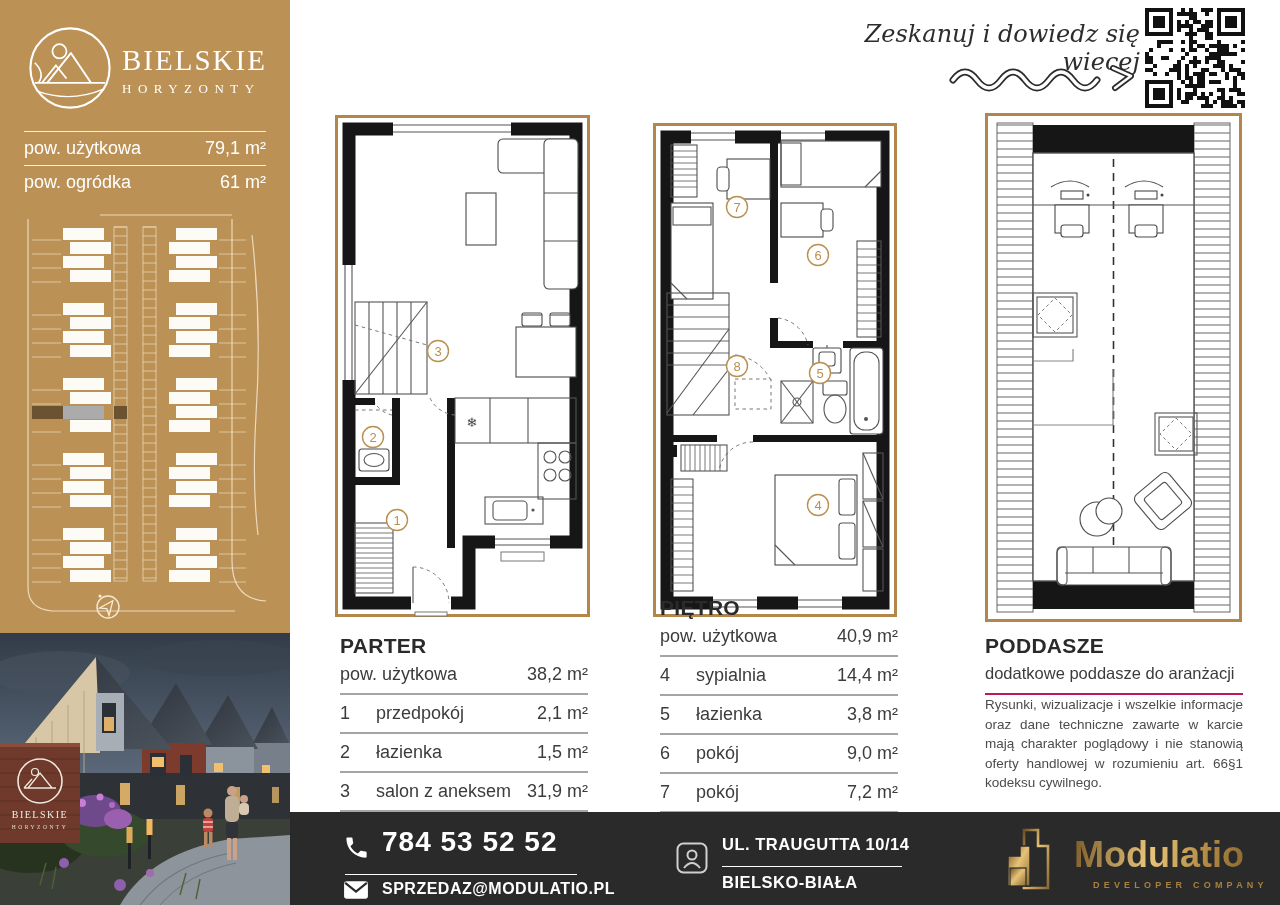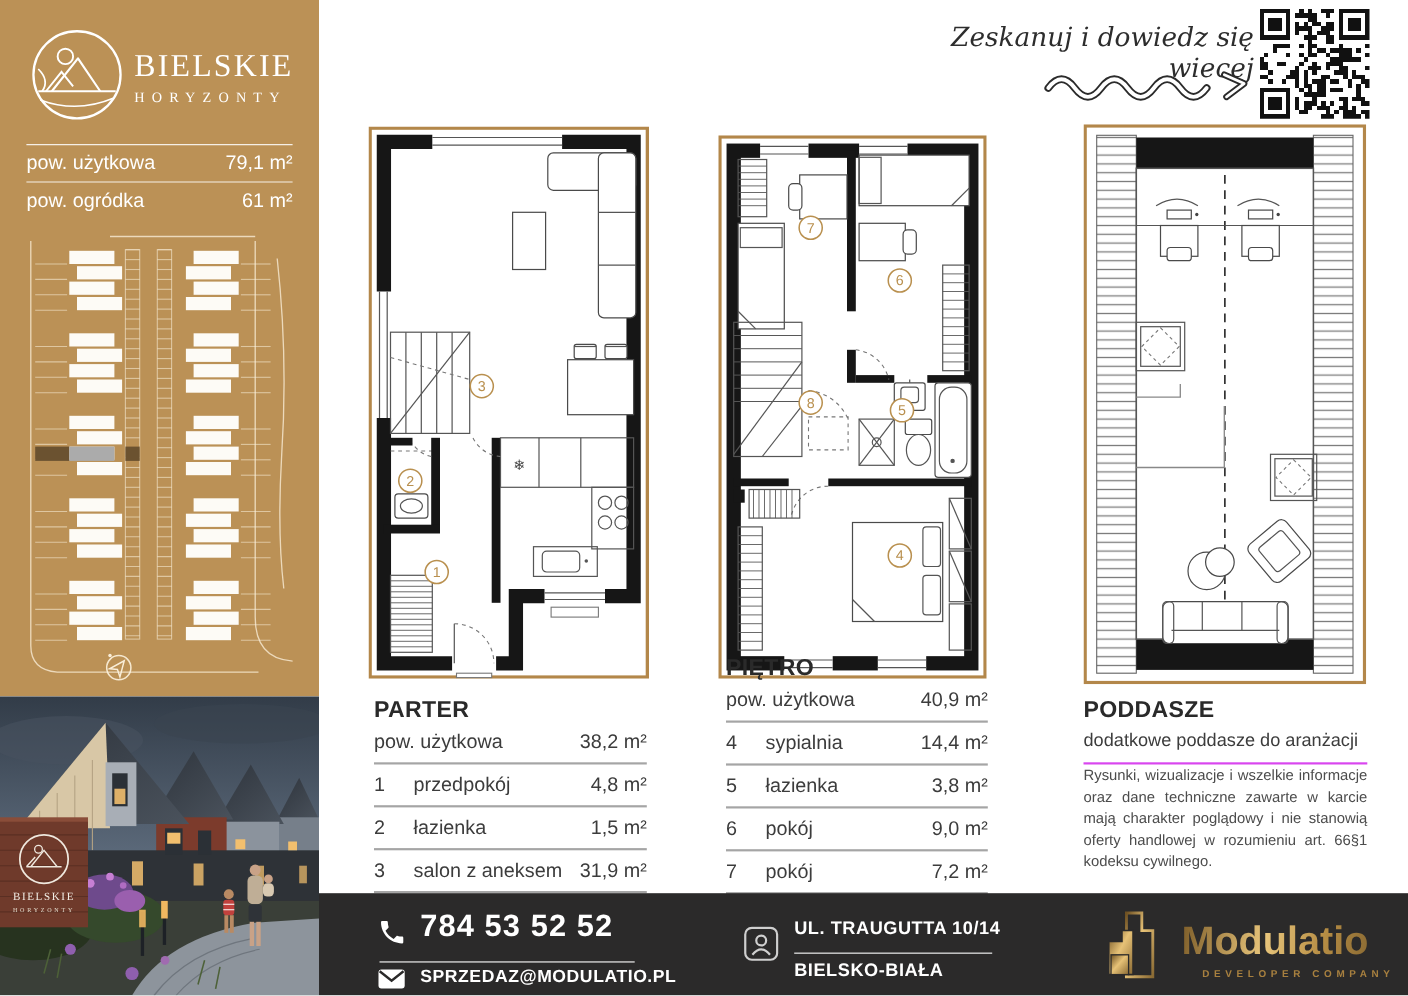--- a/index.html
+++ b/index.html
@@ -36,21 +36,21 @@
   
   .floor-table{position:absolute;}
   .ft-title{font-weight:bold;font-size:21px;color:#2a2a2a;letter-spacing:.3px;}
   .ft-area{display:flex;justify-content:space-between;font-size:18px;padding:6px 0 8px 0;
            border-bottom:2px solid #a5a5a5;}
   .ft-row{display:flex;font-size:18px;padding:8px 0;border-bottom:2px solid #a5a5a5;}
   .ft-row .no{width:36px;flex:none;}
   .ft-row .nm{flex:1;}
   .ft-row .ar{flex:none;}
   .poddasze-sub{font-size:16.5px;color:#3c3c3c;margin-top:6px;padding-bottom:10px;
-                border-bottom:2px solid #d946ef;}
+                border-bottom:2px solid #be185d;}
   .disclaimer{font-size:13.5px;line-height:1.45;color:#4c4c4c;
               text-align:justify;}
   
   .bottombar{position:absolute;left:290px;top:812px;width:990px;height:93px;background:#2b2a2a;}
   .bb-phone{position:absolute;left:92px;top:14px;color:#fff;font-size:28px;font-weight:600;letter-spacing:1px;}
   .bb-line1{position:absolute;left:55px;top:62px;width:232px;border-top:1.5px solid #fff;}
   .bb-email{position:absolute;left:92px;top:68px;color:#fff;font-size:16px;font-weight:bold;letter-spacing:.5px;}
   .bb-ico-phone{position:absolute;left:53px;top:22px;}
   .bb-ico-mail{position:absolute;left:53px;top:68px;}
   .bb-ico-loc{position:absolute;left:386px;top:30px;}
@@ -960,21 +960,21 @@
   <div class="floor-table" style="left:340px;top:634px;width:248px;">
     <div class="ft-title">PARTER</div>
     <div class="ft-area">
       <span>pow. użytkowa</span>
       <span>38,2 m²</span>
     </div>
     <div>
     <div class="ft-row">
       <span class="no">1</span>
       <span class="nm">przedpokój</span>
-      <span class="ar">4,8 m²</span>
+      <span class="ar">2,1 m²</span>
     </div>
 
     <div class="ft-row">
       <span class="no">2</span>
       <span class="nm">łazienka</span>
       <span class="ar">1,5 m²</span>
     </div>
 
     <div class="ft-row">
       <span class="no">3</span>

